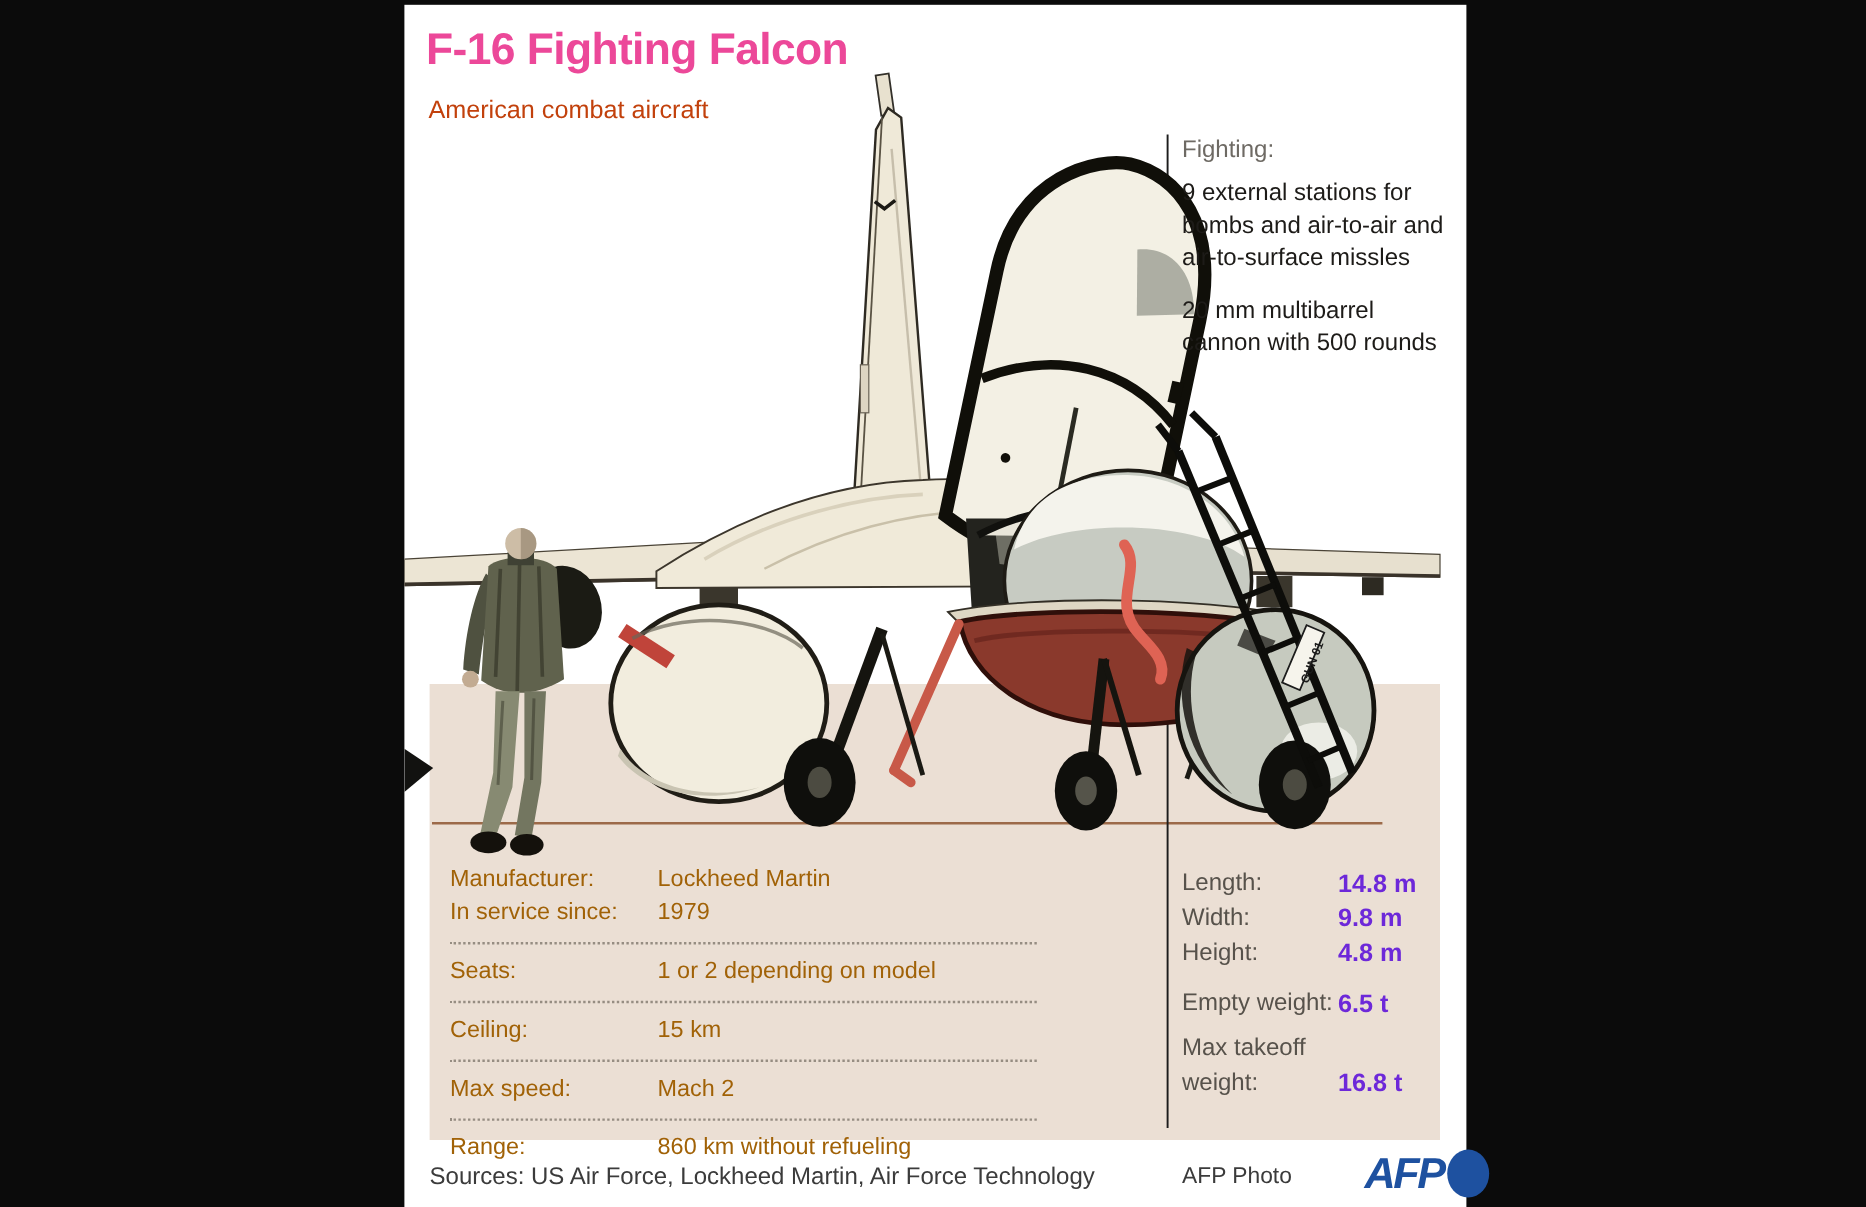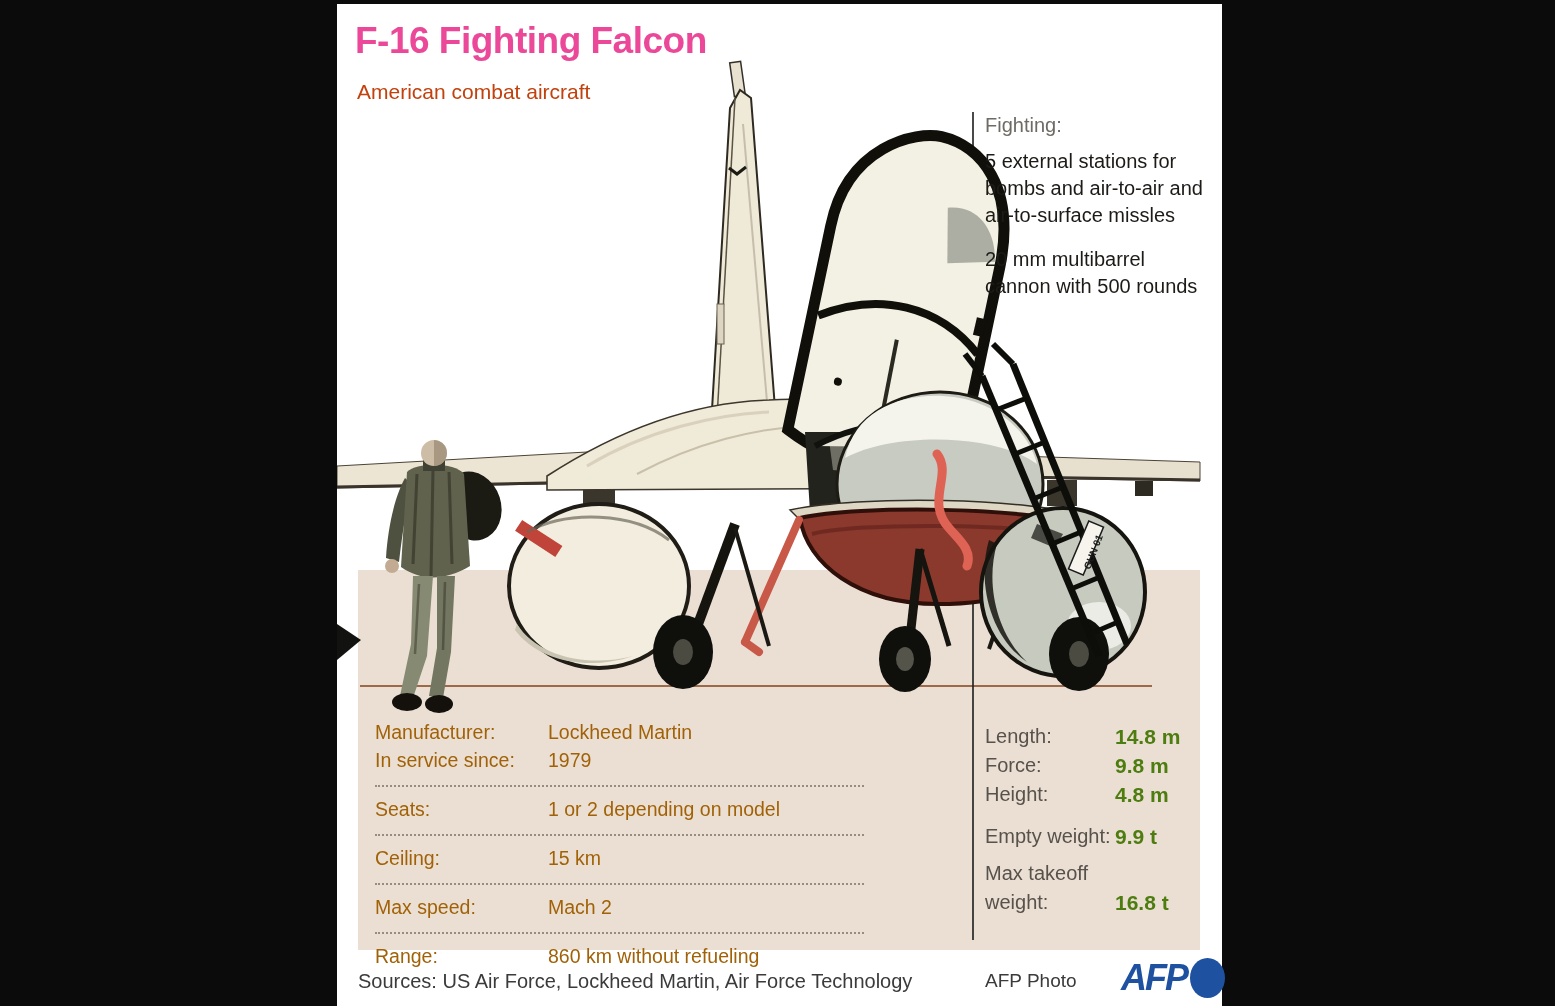--- a/index.html
+++ b/index.html
@@ -30,27 +30,27 @@
   .spec-group{padding:8px 0 11px 0;border-bottom:2px dotted #968d82;}
   .spec-group.first{padding-top:0;}
   .spec-group.last{border-bottom:none;}
   .spec-row{display:flex;font-size:19.5px;line-height:28px;color:#a16207;}
   .spec-row .lbl{width:173px;flex:none;}
   .spec-row .val{flex:1;}
 
   .dim-table{left:648px;top:718px;width:214px;}
   .dim-row{display:flex;align-items:flex-end;}
   .dim-row .lbl{width:130px;flex:none;font-size:20px;line-height:29px;color:#57524b;}
-  .dim-row .val{font-size:21px;line-height:29px;font-weight:700;color:#4d7c0f;}
+  .dim-row .val{font-size:21px;line-height:29px;font-weight:700;color:#6d28d9;}
   .dim-row.gap-lg{margin-top:13px;}
   .dim-row.gap-md{margin-top:8px;}
 
   .sources{left:21px;top:966px;font-size:20px;color:#3b3b3b;}
   .afp-photo{left:648px;top:966px;font-size:19px;color:#3b3b3b;}
-  .afp-logo{left:784px;top:950px;width:104px;height:48px;display:flex;align-items:center;}
+  .afp-logo{left:800px;top:950px;width:104px;height:48px;display:flex;align-items:center;}
   .afp-logo .txt{
     font-size:36px;font-weight:800;font-style:italic;color:#1e51a0;
     letter-spacing:-2px;line-height:48px;
   }
   .afp-logo .globe{width:40px;height:40px;border-radius:50%;background:#1e51a0;margin-left:3px;}
 </style>
 </head>
 <body>
 
 <div class="card">
@@ -186,21 +186,21 @@
       <ellipse cx="70" cy="698" rx="15" ry="9" fill="#14110c"></ellipse>
       <ellipse cx="102" cy="700" rx="14" ry="9" fill="#14110c"></ellipse>
     </g>
   </svg>
 
   <div class="layer title">F-16 Fighting Falcon</div>
   <div class="layer subtitle">American combat aircraft</div>
 
   <div class="layer armament">
     <p class="arm-head">Fighting:</p>
-    <p>5 external stations for bombs and air-to-air and air-to-surface missles</p>
+    <p>9 external stations for bombs and air-to-air and air-to-surface missles</p>
     <p>20 mm multibarrel cannon with 500 rounds</p>
   </div>
 
   <div class="layer spec-table">
     <div class="spec-group first">
       <div class="spec-row">
         <span class="lbl">Manufacturer:</span>
         <span class="val">Lockheed Martin</span>
       </div>
       <div class="spec-row">
@@ -233,30 +233,30 @@
       </div>
     </div>
   </div>
 
   <div class="layer dim-table">
     <div class="dim-row">
       <span class="lbl">Length:</span>
       <span class="val">14.8 m</span>
     </div>
     <div class="dim-row">
-      <span class="lbl">Force:</span>
+      <span class="lbl">Width:</span>
       <span class="val">9.8 m</span>
     </div>
     <div class="dim-row">
       <span class="lbl">Height:</span>
       <span class="val">4.8 m</span>
     </div>
     <div class="dim-row gap-lg">
       <span class="lbl">Empty weight:</span>
-      <span class="val">9.9 t</span>
+      <span class="val">6.5 t</span>
     </div>
     <div class="dim-row gap-md">
       <span class="lbl">Max takeoff weight:</span>
       <span class="val">16.8 t</span>
     </div>
   </div>
 
   <div class="layer sources">Sources: US Air Force, Lockheed Martin, Air Force Technology</div>
   <div class="layer afp-photo">AFP Photo</div>
   <div class="layer afp-logo">

